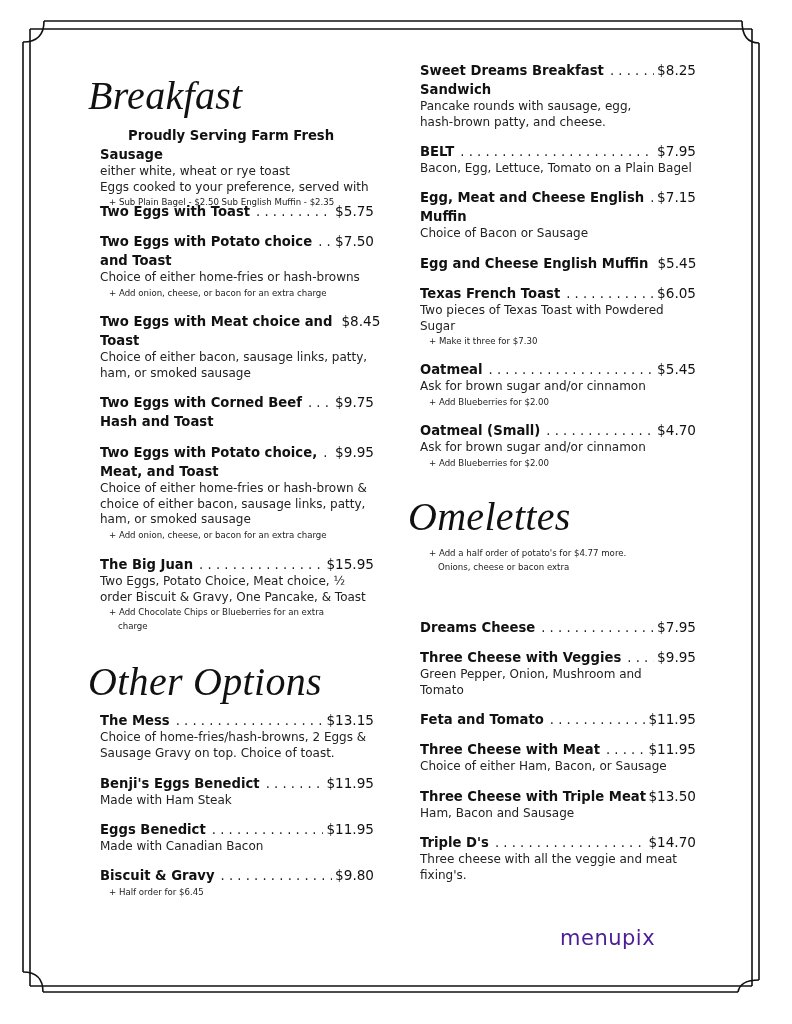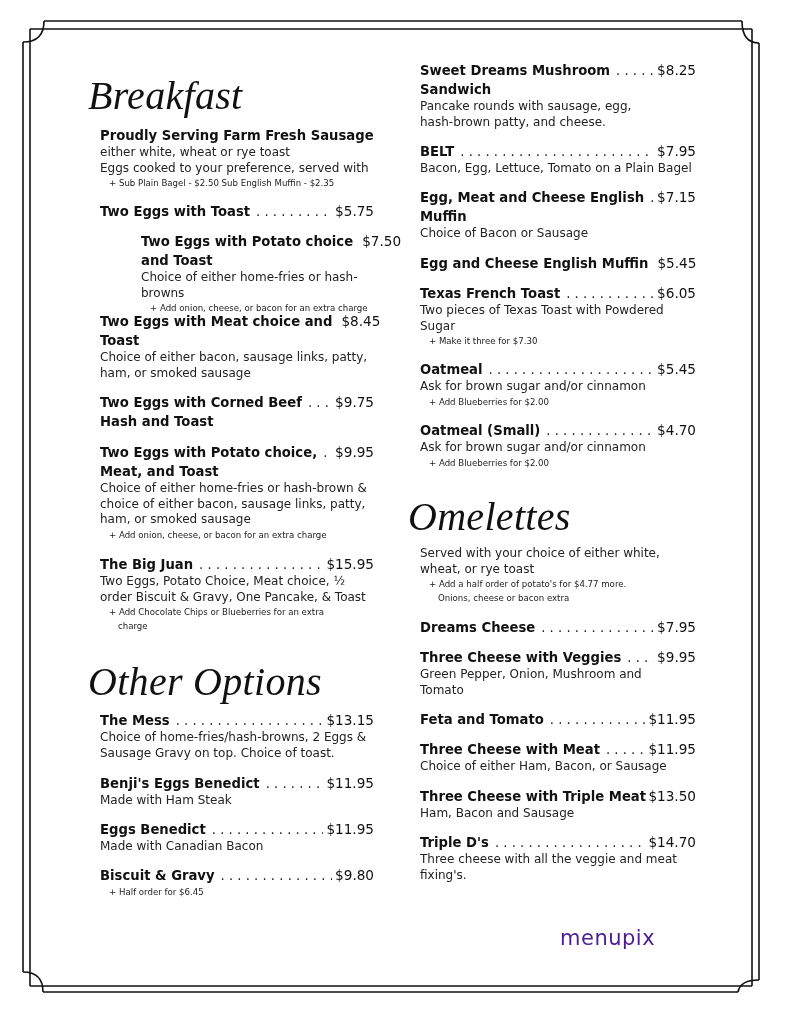--- a/index.html
+++ b/index.html
@@ -13,21 +13,21 @@
   .col-left { left: 100px; width: 274px; }
   .col-right { left: 420px; width: 276px; }
 
   .section-title {
     position: absolute; font-family: "Liberation Serif", "DejaVu Serif", serif; font-style: italic;
     font-size: 40px; color: #111; white-space: nowrap; letter-spacing: 0.3px;
   }
 
   .item { position: absolute; left: 0; right: 0; }
   .item-head { position: relative; font-size: 13.2px; font-weight: bold; line-height: 19px; }
-  .item-name { display: inline; }
+  .item-name { display: inline; margin-left: 28px; }
   .item-line { display: flex; align-items: baseline; }
   .item-line .nm { white-space: nowrap; }
   .item-line .dots {
     flex: 1; overflow: hidden; white-space: nowrap; font-weight: normal; letter-spacing: 2.6px;
     margin: 0 3px 0 6px; color: #222;
   }
   .item-line .dots::before { content: ". . . . . . . . . . . . . . . . . . . . . . . . . . . . . . . . . . . . . . . . . . . . . . . . . . . . ."; letter-spacing: 0; }
   .item-line .price { font-weight: normal; white-space: nowrap; font-size: 13.6px; }
   .item-line .price.nodots { margin-left: auto; }
   .item-cont { white-space: nowrap; }
@@ -75,21 +75,21 @@
   </div>
 
   <div class="item" style="top:202px;">
     <div class="item-head item-line">
       <span class="nm">Two Eggs with Toast</span>
       <span class="dots"></span>
       <span class="price">$5.75</span>
     </div>
   </div>
 
-  <div class="item" style="top:232px;margin-left:41px;">
+  <div class="item" style="top:232px;">
     <div class="item-head item-line">
       <span class="nm">Two Eggs with Potato choice</span>
       <span class="dots"></span>
       <span class="price">$7.50</span>
     </div>
     <div class="item-head item-cont">and Toast</div>
     <div class="desc">Choice of either home-fries or hash-browns</div>
     <div class="note">+ Add onion, cheese, or bacon for an extra charge</div>
   </div>
 
@@ -185,21 +185,21 @@
       <span class="price">$9.80</span>
     </div>
     <div class="note">+ Half order for $6.45</div>
   </div>
 </div>
 
 <div class="col col-right">
 
   <div class="item" style="top:61px;">
     <div class="item-head item-line">
-      <span class="nm">Sweet Dreams Mushroom</span>
+      <span class="nm">Sweet Dreams Breakfast</span>
       <span class="dots"></span>
       <span class="price">$8.25</span>
     </div>
     <div class="item-head item-cont">Sandwich</div>
     <div class="desc">
       <div>Pancake rounds with sausage, egg,</div>
       <div>hash-brown patty, and cheese.</div>
     </div>
   </div>
 
@@ -259,24 +259,20 @@
       <span class="dots"></span>
       <span class="price">$4.70</span>
     </div>
     <div class="desc">Ask for brown sugar and/or cinnamon</div>
     <div class="note">+ Add Blueberries for $2.00</div>
   </div>
 
   <div class="section-title" style="left:-12px; top:493px;">Omelettes</div>
 
   <div class="item" style="top:546px;">
-    <div class="desc">
-      <div>Served with your choice of either white,</div>
-      <div>wheat, or rye toast</div>
-    </div>
     <div class="note">
       <div>+ Add a half order of potato's for $4.77 more.</div>
       <div class="note2">Onions, cheese or bacon extra</div>
     </div>
   </div>
 
   <div class="item" style="top:618px;">
     <div class="item-head item-line">
       <span class="nm">Dreams Cheese</span>
       <span class="dots"></span>

